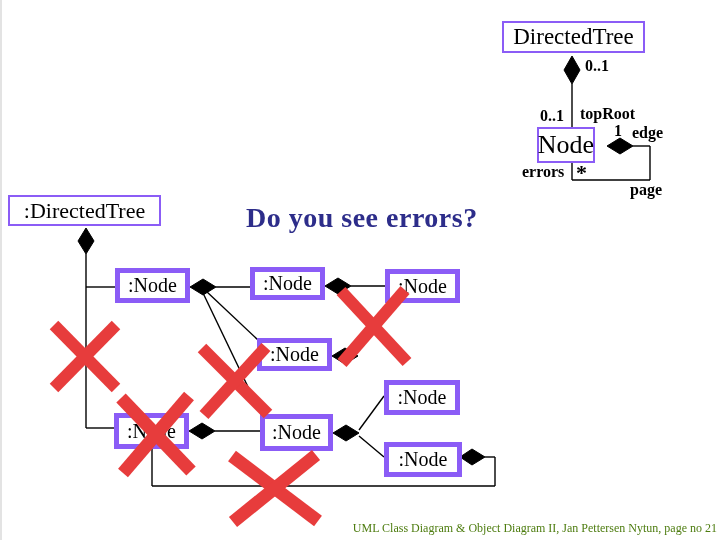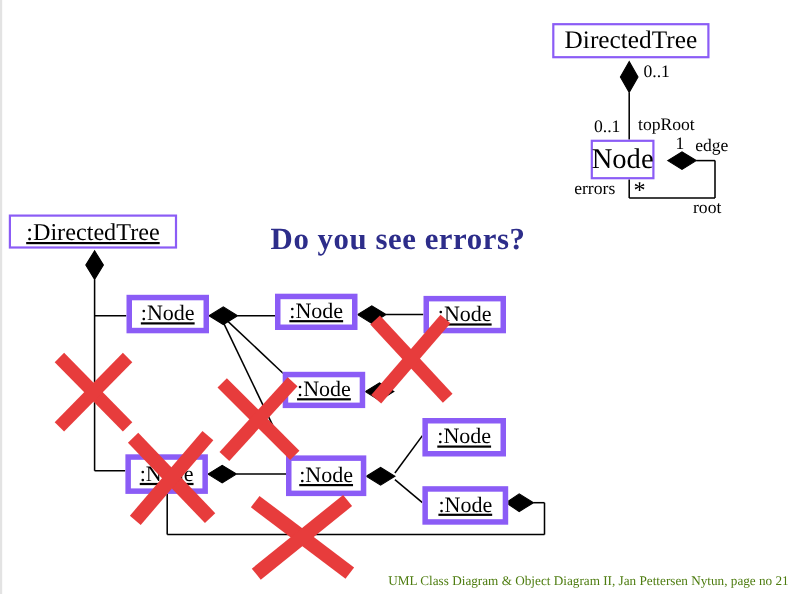--- a/index.html
+++ b/index.html
@@ -11,22 +11,22 @@
   svg.layer{position:absolute;left:0;top:0;width:720px;height:540px;pointer-events:none;}
   .lines line{stroke:#000;stroke-width:1.4;}
   .lines polygon{fill:#000;stroke:#000;}
   .xmark line{stroke:var(--error-red,#e73c3c);stroke-width:12;stroke-linecap:butt;}
   .box{
     position:absolute;background:#fff;border:5px solid #8b5cf6;
     display:flex;align-items:center;justify-content:center;
     box-sizing:border-box;z-index:2;white-space:nowrap;
   }
   .box.thick{border-width:2px;}
-  .obj span{text-decoration:underline;text-decoration-thickness:2px;text-underline-offset:2px;}
-  .lbl{position:absolute;font-weight:normal;font-size:16px;line-height:1;z-index:2;white-space:nowrap;text-align:center;}
+  .obj span{text-decoration-thickness:2px;text-underline-offset:2px;}
+  .lbl{position:absolute;font-weight:bold;font-size:16px;line-height:1;z-index:2;white-space:nowrap;text-align:center;}
   .title{
     position:absolute;left:244px;top:202px;font-size:28px;font-weight:bold;
     color:var(--title-blue,#2d2d8a);z-index:2;white-space:nowrap;letter-spacing:0.5px;
   }
   .footer{
     position:absolute;right:3px;top:521px;font-size:12px;color:#4d7c0f;z-index:2;white-space:nowrap;
   }
   .err{z-index:4;}
 </style>
 </head>
@@ -75,21 +75,21 @@
     <span>Node</span>
   </div>
 
   <span class="lbl" style="left:583px;top:58px;">0..1</span>
   <span class="lbl" style="left:538px;top:108px;">0..1</span>
   <span class="lbl" style="left:578px;top:106px;">topRoot</span>
   <span class="lbl" style="left:612px;top:123px;">1</span>
   <span class="lbl" style="left:630px;top:125px;">edge</span>
   <span class="lbl" style="left:520px;top:164px;">errors</span>
   <span class="lbl" style="left:574px;top:162px;font-size:22px;">*</span>
-  <span class="lbl" style="left:628px;top:182px;">root</span>
+  <span class="lbl" style="left:628px;top:182px;">page</span>
 
   <div class="box thick obj" style="left:6px;top:195px;width:153px;height:31px;font-size:22px;">
     <span>:DirectedTree</span>
   </div>
 
   <div class="box obj" style="left:113px;top:268px;width:75px;height:35px;font-size:20px;">
     <span>:Node</span>
   </div>
   <div class="box obj" style="left:248px;top:267px;width:75px;height:33px;font-size:20px;">
     <span>:Node</span>

